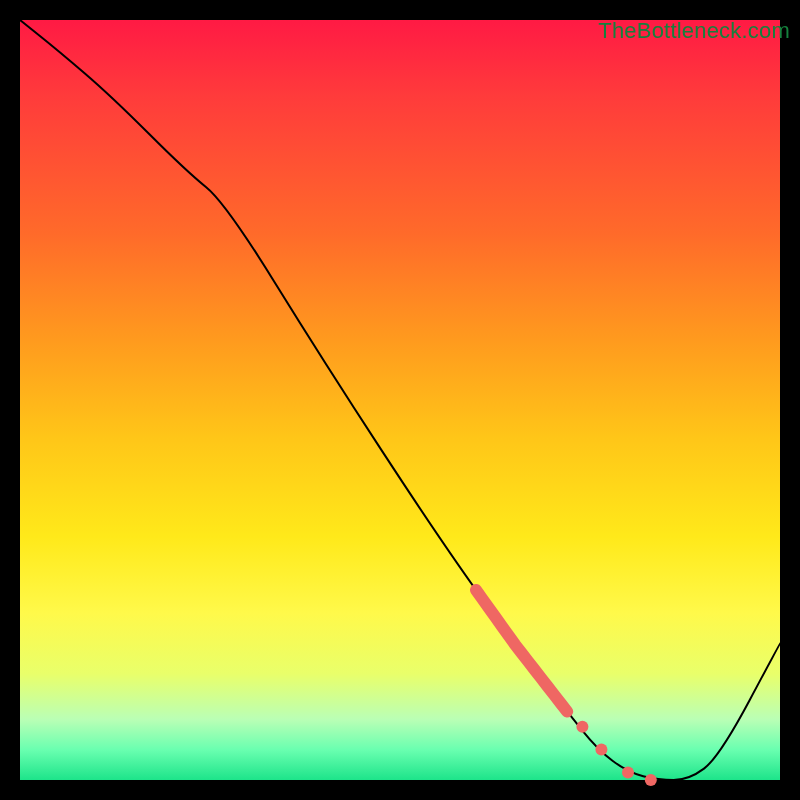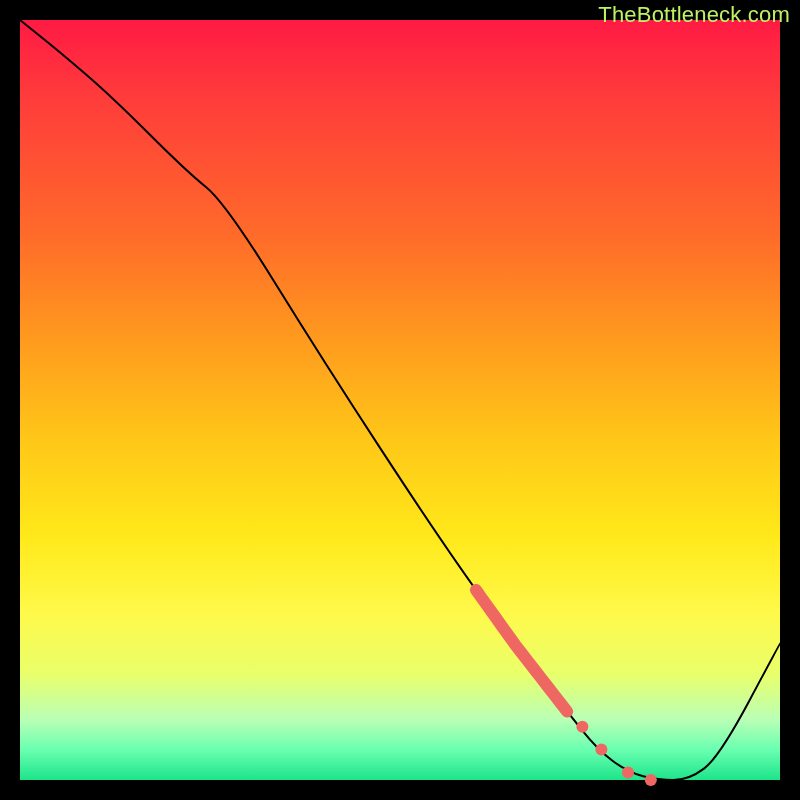--- a/index.html
+++ b/index.html
@@ -35,23 +35,23 @@
       #ffe91a 68%,
       #fff94a 78%,
       #e9ff6a 86%,
       #baffb5 92%,
       #6affb0 96%,
       #1de48a 100%
     );
   }
   .watermark {
     position: absolute;
-    top: 2px;
+    top: 18px;
     right: 10px;
-    color: #bef264;
+    color: #15803d;
     font-size: 22px;
     font-weight: 500;
     letter-spacing: 0.2px;
     user-select: none;
   }
   svg.overlay {
     position: absolute;
     left: 0;
     top: 0;
     width: 760px;

